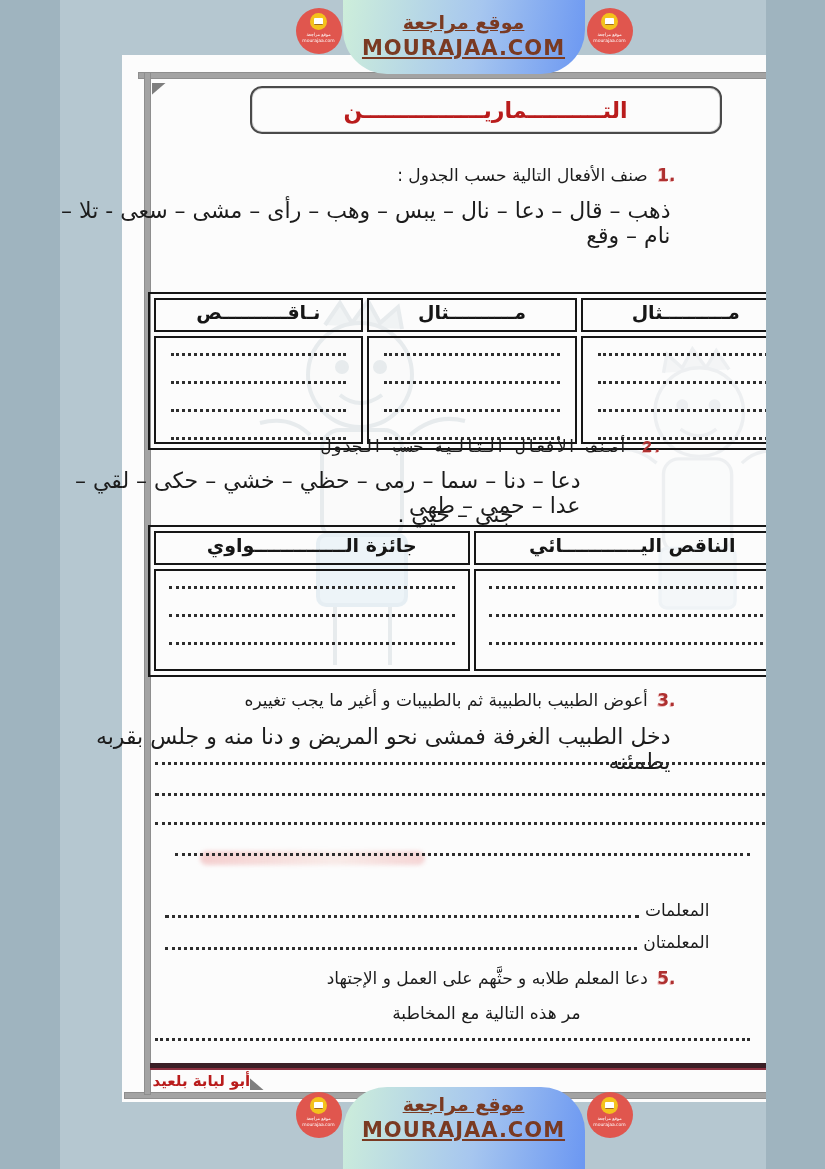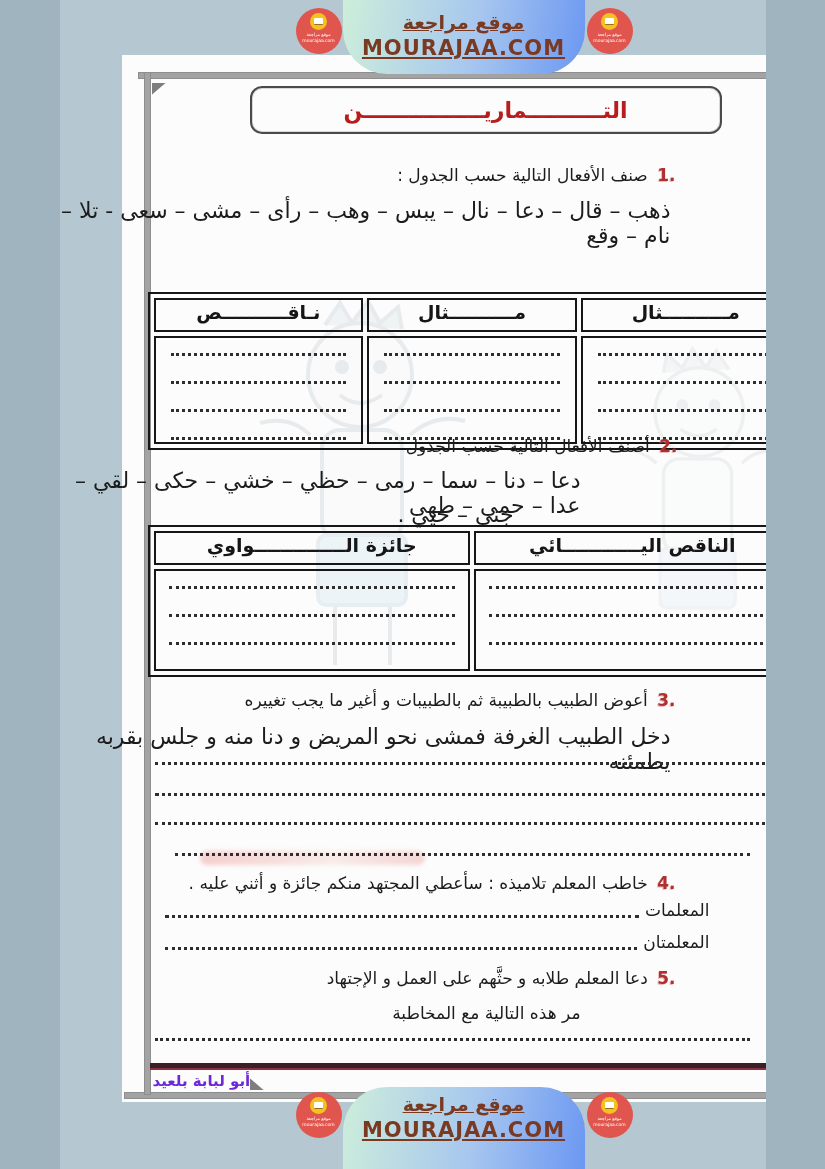--- a/index.html
+++ b/index.html
@@ -64,21 +64,21 @@
   table.sheet td{border:2px solid #161616;vertical-align:top;}
   td.thead{font-weight:bold;font-size:19px;text-align:center;color:#161616;height:28px;vertical-align:middle;}
   td.tbody{height:102px;}
   td.tbody .dotl{width:86%;margin:0 auto;}
   td.tbody .dotl.first{margin-top:14px;}
   td.tbody .dotl.next{margin-top:25px;}
 
   
   .footer-line{position:absolute;left:90px;top:1063px;width:647px;height:5px;background:#3a1f26;
     border-bottom:2px solid #8a3040;z-index:6;}
-  .footer-author{position:absolute;left:93px;top:1072px;font-size:15px;font-weight:bold;color:#6d28d9;z-index:6;direction:rtl;}
+  .footer-author{position:absolute;left:93px;top:1072px;font-size:15px;font-weight:bold;color:#b91c1c;z-index:6;direction:rtl;}
   .footer-page{position:absolute;left:722px;top:1070px;font-size:17px;font-style:italic;
     font-family:"DejaVu Serif",serif;color:#111;z-index:6;}
 
   
   .wm{position:absolute;z-index:2;pointer-events:none;}
   .wm svg{display:block;}
   .wm-red{position:absolute;left:140px;top:851px;width:225px;height:14px;border-radius:7px;z-index:2;
     background:linear-gradient(90deg,rgba(230,120,120,.35),rgba(230,140,120,.15) 60%,rgba(230,120,120,.3));
     filter:blur(2px);pointer-events:none;}
 </style>
@@ -181,21 +181,21 @@
       <td class="tbody">
         <div class="dotl first"></div>
             <div class="dotl next"></div>
             <div class="dotl next"></div>
             <div class="dotl next"></div>
       </td>
     </tr>
   </tbody>
     </table>
 
-  <div class="ar h17" style="right:88px;top:436px;">
+  <div class="ar h17" style="right:103px;top:436px;font-family:Liberation Mono, monospace;">
     <span class="exnum">2.</span>
     <span>أصنف الأفعال التالية حسب الجدول</span>
   </div>
   <div class="ar h18" style="right:185px;top:468px;">دعا – دنا – سما – رمى – حظي – خشي – حكى – لقي – عدا – حمى – طهى</div>
   <div class="ar h18" style="right:252px;top:502px;">جنى – حيي .</div>
 
   <table class="sheet" style="top:525px;">
     <tbody>
         <tr>
       <td class="thead">الناقص اليــــــــــــائي</td>
@@ -226,24 +226,20 @@
     <span class="dash">-</span>
       <div class="dotl"></div>
   </div>
   <div class="dotabs dotl" style="left:95px;top:793px;width:642px;"></div>
   <div class="dashline" style="left:95px;top:817px;width:642px;">
     <span class="dash">-</span>
       <div class="dotl"></div>
   </div>
   <div class="dotabs dotl" style="left:115px;top:853px;width:575px;"></div>
 
-  <div class="ar h17" style="right:90px;top:873px;">
-    <span class="exnum">4.</span>
-    <span>خاطب المعلم تلاميذه : سأعطي المجتهد منكم جائزة و أثني عليه .</span>
-  </div>
   <div class="labline" style="left:105px;top:902px;width:545px;">
     <span class="lab">المعلمات</span>
     <div class="dotl"></div>
   </div>
   <div class="labline" style="left:105px;top:934px;width:545px;">
     <span class="lab">المعلمتان</span>
     <div class="dotl"></div>
   </div>
 
   <div class="ar h17" style="right:90px;top:968px;">

